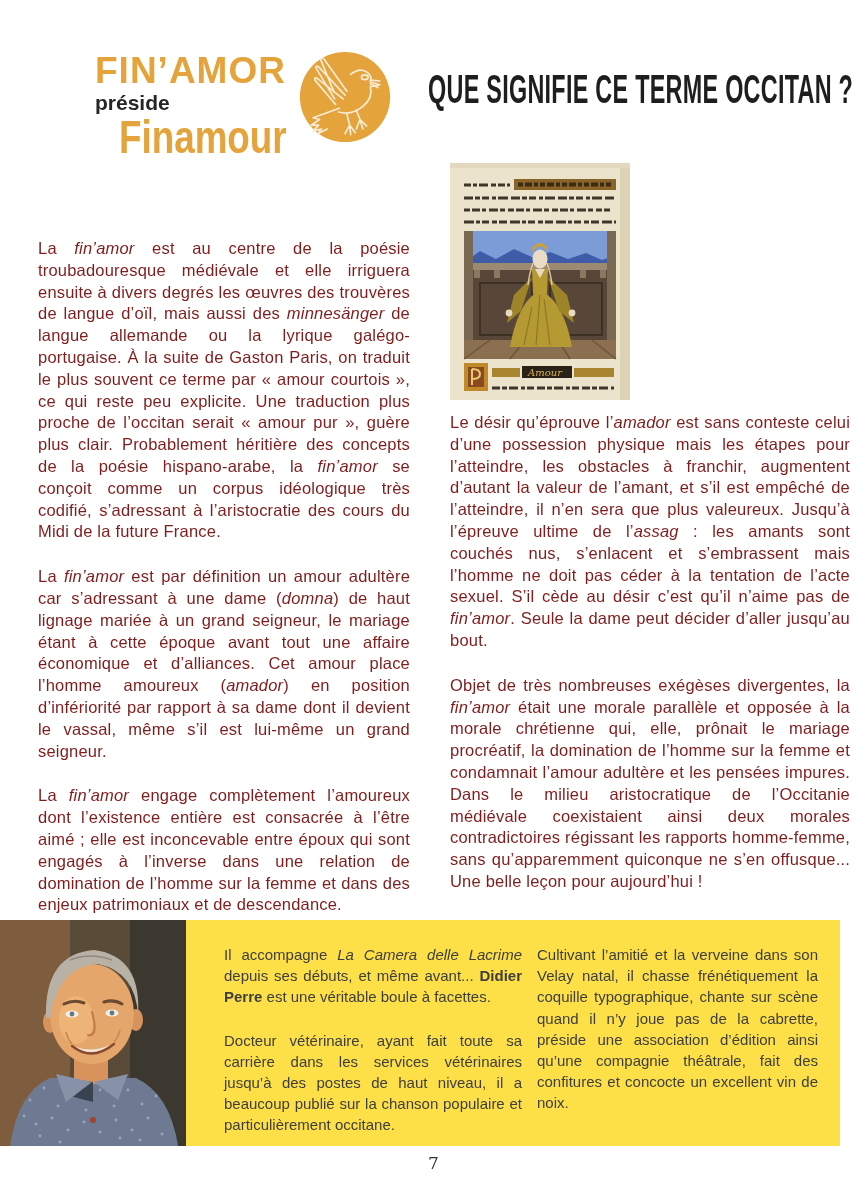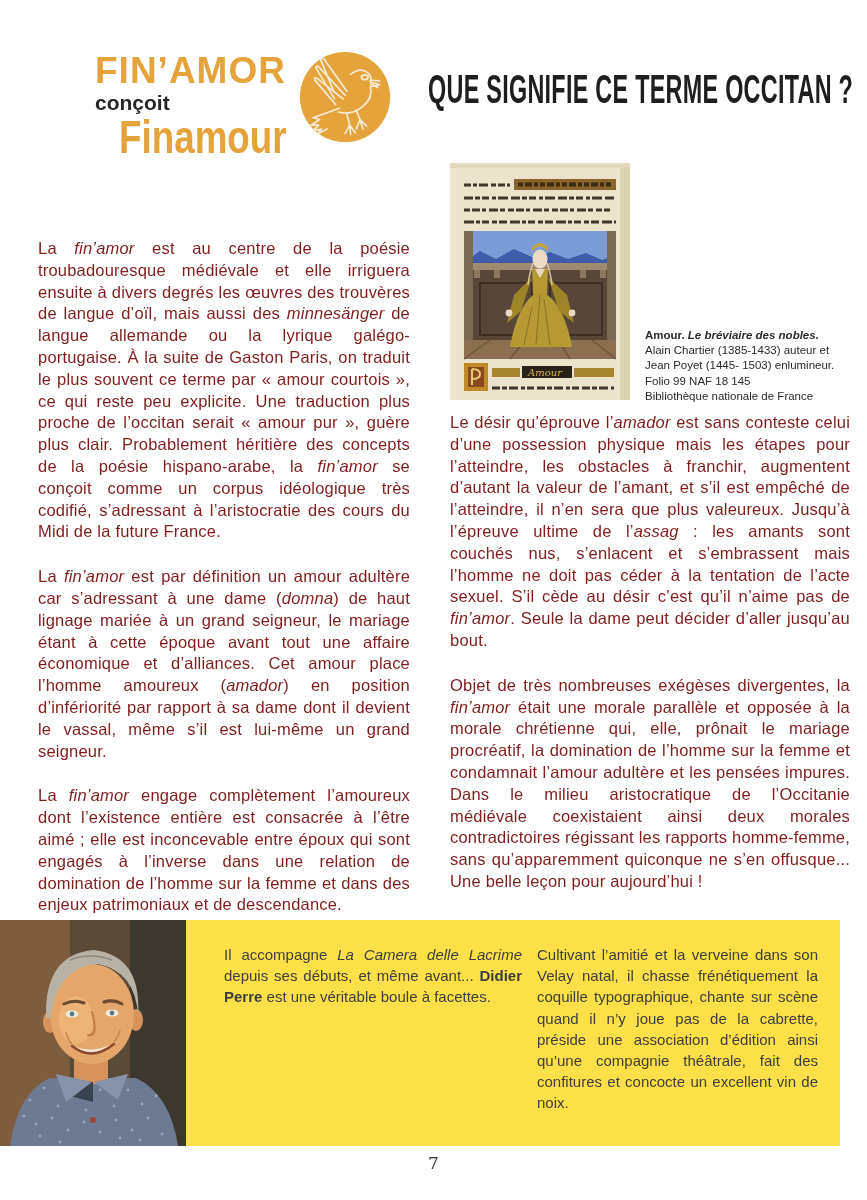--- a/index.html
+++ b/index.html
@@ -50,21 +50,21 @@
   
   #page-number{position:absolute;left:0;top:1153px;width:867px;text-align:center;
       font-family:"DejaVu Serif",serif;font-size:17px;color:#333333;}
 </style>
 </head>
 <body>
 
 <div id="page">
 
   <div id="masthead-title">FIN’AMOR</div>
-  <div id="pronounce-label">conçoit</div>
+  <div id="pronounce-label">préside</div>
   <div id="pronunciation">Finamour</div>
 
   <svg id="bird-icon" viewBox="0 0 100 100">
     <circle cx="50" cy="50" r="48" fill="#E5A33B"></circle>
     <g stroke="#F6ECD5" stroke-width="1.8" fill="none" stroke-linecap="round" stroke-linejoin="round">
       <path d="M52 44 L28 10 q-2 -3 -4 0 l14 34"></path>
       <path d="M50 48 L22 18 q-3 -2 -3 1 l20 33"></path>
       <path d="M48 52 L20 30 q-3 -1 -2 2 l22 26"></path>
       <path d="M56 26 q10 -8 18 -2 q5 4 3 10 l10 3 -10 2 q3 12 -8 21 q-12 10 -26 6"></path>
       <ellipse cx="71" cy="29" rx="3.5" ry="2.5"></ellipse>
@@ -126,21 +126,20 @@
     <rect x="14" y="200" width="24" height="28" fill="#C08A2A"></rect>
     <rect x="18" y="204" width="16" height="20" fill="#8A4A20"></rect>
     <path d="M22 206 v16 M22 206 q8 0 8 5 q0 5 -8 5" stroke="#E8C870" stroke-width="2" fill="none"></path>
     <rect x="42" y="205" width="28" height="9" fill="#A8842F"></rect>
     <rect x="124" y="205" width="40" height="9" fill="#A8842F"></rect>
     <rect x="72" y="203" width="50" height="12" fill="#292218"></rect>
     <text x="78" y="213" font-family="DejaVu Serif, serif" font-style="italic" font-size="10" fill="#D8B050">Amour</text>
     <line x1="42" y1="225" x2="164" y2="225" stroke="#40352A" stroke-width="3.2" stroke-dasharray="8 2 5 2 9 3 4 2 7 3"></line>
   </svg>
 
-  <div id="figure-caption"><b>Amour. <i>Le bréviaire des nobles.</i></b><br>Alain Chartier (1385-1433) auteur et<br>Jean Poyet (1445- 1503) enlumineur.<br>Folio 99 NAF 18 145<br>Bibliothèque nationale de France</div>
 
   <div id="right-column" class="body-text">
     <p>Le désir qu’éprouve l’<i>amador</i> est sans conteste celui d’une possession physique mais les étapes pour l’atteindre, les obstacles à franchir, augmentent d’autant la valeur de l’amant, et s’il est empêché de l’atteindre, il n’en sera que plus valeureux. Jusqu’à l’épreuve ultime de l’<i>assag</i> : les amants sont couchés nus, s’enlacent et s’embrassent mais l’homme ne doit pas céder à la tentation de l’acte sexuel. S’il cède au désir c’est qu’il n’aime pas de <i>fin’amor</i>. Seule la dame peut décider d’aller jusqu’au bout.</p>
     <p>Objet de très nombreuses exégèses divergentes, la <i>fin’amor</i> était une morale parallèle et opposée à la morale chrétienne qui, elle, prônait le mariage procréatif, la domination de l’homme sur la femme et condamnait l’amour adultère et les pensées impures. Dans le milieu aristocratique de l’Occitanie médiévale coexistaient ainsi deux morales contradictoires régissant les rapports homme-femme, sans qu’apparemment quiconque ne s’en offusque... Une belle leçon pour aujourd’hui !</p>
     <p id="byline">Didier Perre</p>
   </div>
 
   <div id="footer-band">
     <svg id="portrait-photo" viewBox="0 0 186 226">
       <rect width="70" height="226" fill="#7E5C3E"></rect>
@@ -190,20 +189,21 @@
       <circle cx="72" cy="94" r="2.4" fill="#5A7A86"></circle>
       <circle cx="112" cy="93" r="2.4" fill="#5A7A86"></circle>
       <path d="M92 92 q4 14 2 20 q-2 4 -6 3" stroke="#C07A48" stroke-width="2" fill="none" stroke-linecap="round"></path>
       <path d="M72 126 Q92 142 114 124" stroke="#8A4A30" stroke-width="2.4" fill="none" stroke-linecap="round"></path>
       <path d="M76 127 Q92 138 110 125 Q92 133 76 127 Z" fill="#F0E8DC"></path>
       <path d="M66 112 q2 8 6 12 M120 110 q-2 8 -6 12" stroke="#C88850" stroke-width="1.6" fill="none"></path>
     </svg>
 
     <div id="bio-column-1" class="bio-text">
       <p>Il accompagne <i>La Camera delle Lacrime</i> depuis ses débuts, et même avant... <b>Didier Perre</b> est une véritable boule à facettes.</p>
+      <p>Docteur vétérinaire, ayant fait toute sa carrière dans les services vétérinaires jusqu’à des postes de haut niveau, il a beaucoup publié sur la chanson populaire et particulièrement occitane.</p>
     </div>
     <div id="bio-column-2" class="bio-text">
       <p>Cultivant l’amitié et la verveine dans son Velay natal, il chasse frénétiquement la coquille typographique, chante sur scène quand il n’y joue pas de la cabrette, préside une association d’édition ainsi qu’une compagnie théâtrale, fait des confitures et concocte un excellent vin de noix.</p>
     </div>
   </div>
 
   <div id="page-number">7</div>
 
 </div>
 

